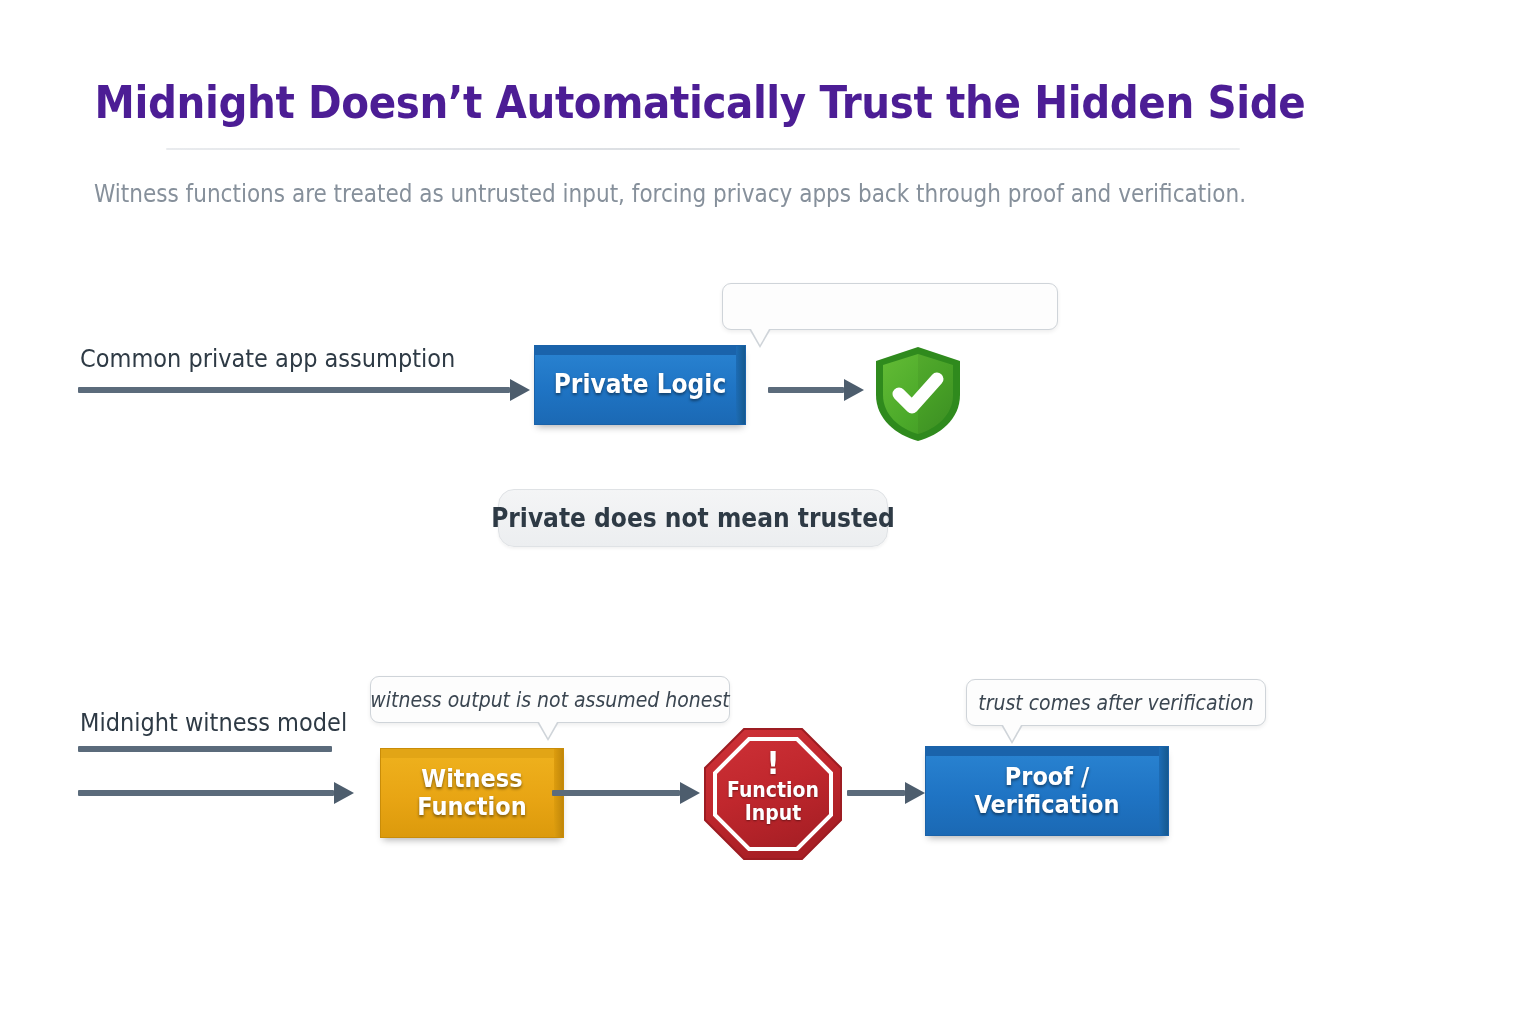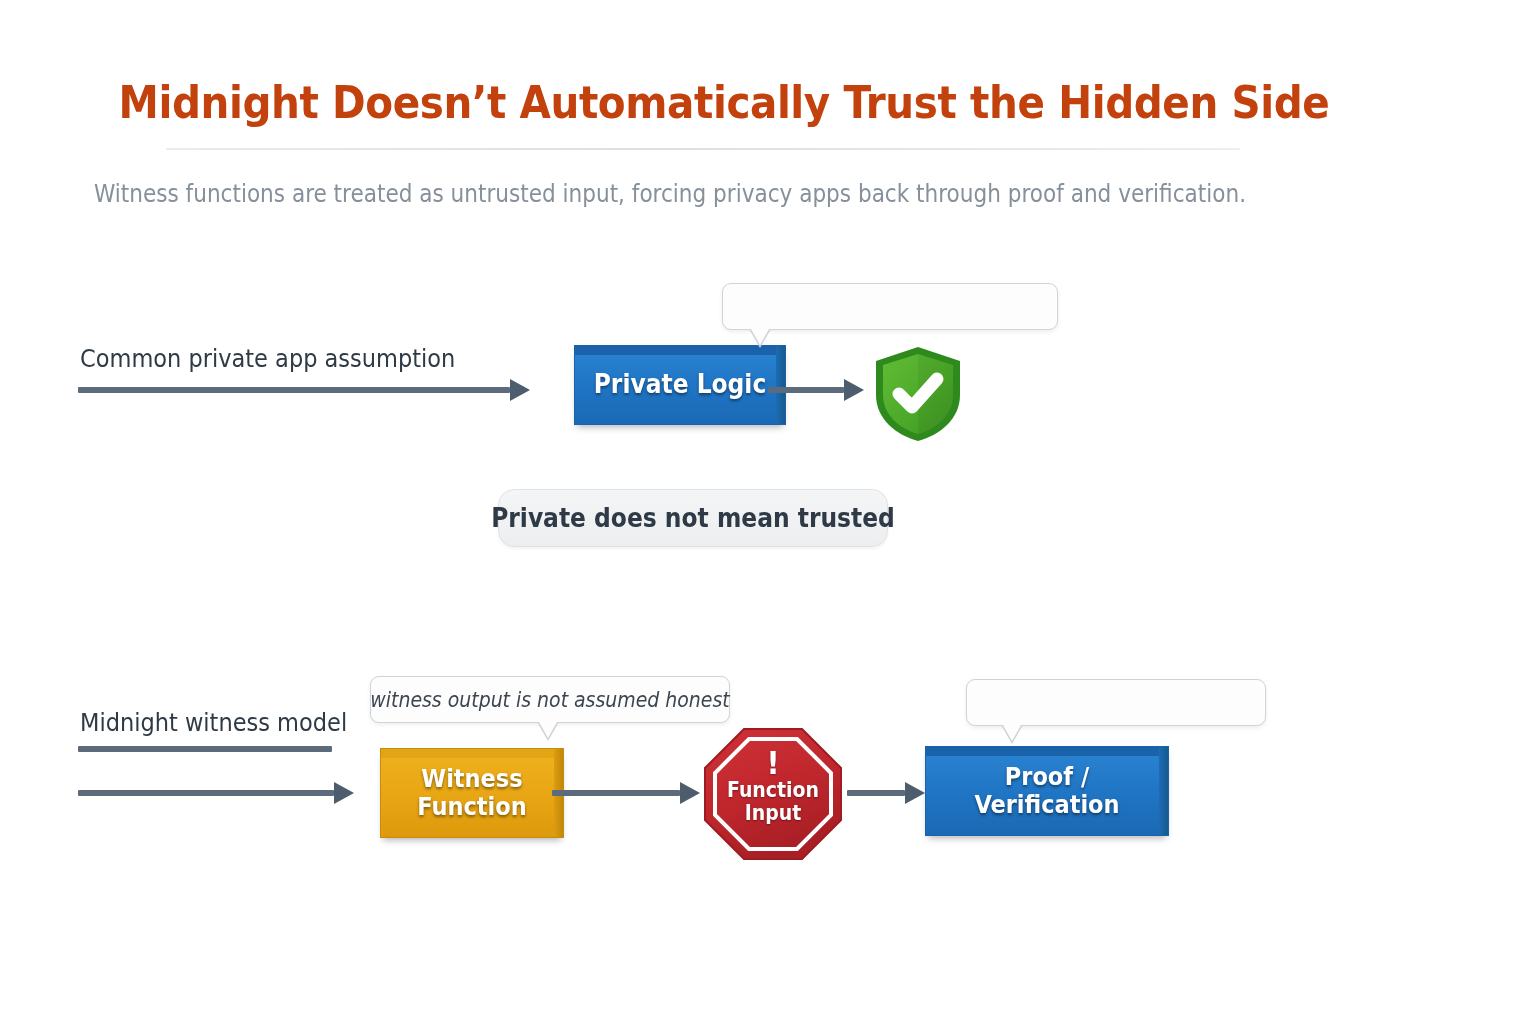--- a/index.html
+++ b/index.html
@@ -20,23 +20,22 @@
   #slide-title {
     position: absolute;
     left: 0;
     top: 76px;
     width: 1400px;
     text-align: center;
     font-family: "DejaVu Sans Condensed", "Liberation Sans Narrow", "Liberation Sans", sans-serif;
     font-weight: bold;
     font-size: 45px;
     letter-spacing: -0.4px;
-    color: #c2410c;
-    white-space: nowrap;
-    padding-left: 24px;
+    color: #4c1d95;
+    white-space: nowrap;
   }
   #title-rule {
     position: absolute;
     left: 166px;
     top: 148px;
     width: 1074px;
     height: 2px;
     background: linear-gradient(to right, #e9ebee 0%, #dcdfe3 45%, #eceef0 100%);
     border-radius: 2px;
   }
@@ -244,21 +243,21 @@
 <div id="title-rule"></div>
 <div id="slide-subtitle">Witness functions are treated as untrusted input, forcing privacy apps back through proof and verification.</div>
 
 <div class="row-label" style="left:80px; top:344px;">Common private app assumption</div>
 
 <div class="arrow" style="left:78px; top:379px; width:452px;">
   <div class="shaft" style="width:432px;"></div>
   <div class="head" style="left:432px;"></div>
 </div>
 
-<div class="block3d blue-block" style="left:534px; top:345px; width:212px; height:80px; font-size:26px;margin-left:40px;">
+<div class="block3d blue-block" style="left:534px; top:345px; width:212px; height:80px; font-size:26px;">
   <div class="top-face"></div>
   <div class="right-face"></div>
   <div class="lbl">Private Logic</div>
 </div>
 
 <div class="callout" style="left:722px; top:283px; width:336px; height:47px;">
   <span class="tail" style="left:26px;"></span>
   <span class="tail-fill" style="left:28px;"></span>
 </div>
 
@@ -343,15 +342,16 @@
 <div class="block3d blue-block" style="left:925px; top:746px; width:244px; height:90px; font-size:25px;">
   <div class="top-face"></div>
   <div class="right-face"></div>
   <div class="lbl">
     <span>Proof /</span><br>
     <span>Verification</span>
   </div>
 </div>
 
 <div class="callout" style="left:966px; top:679px; width:300px; height:47px;">
+  <span>trust comes after verification</span>
   <span class="tail" style="left:34px;"></span>
   <span class="tail-fill" style="left:36px;"></span>
 </div>
 
 </body></html>

